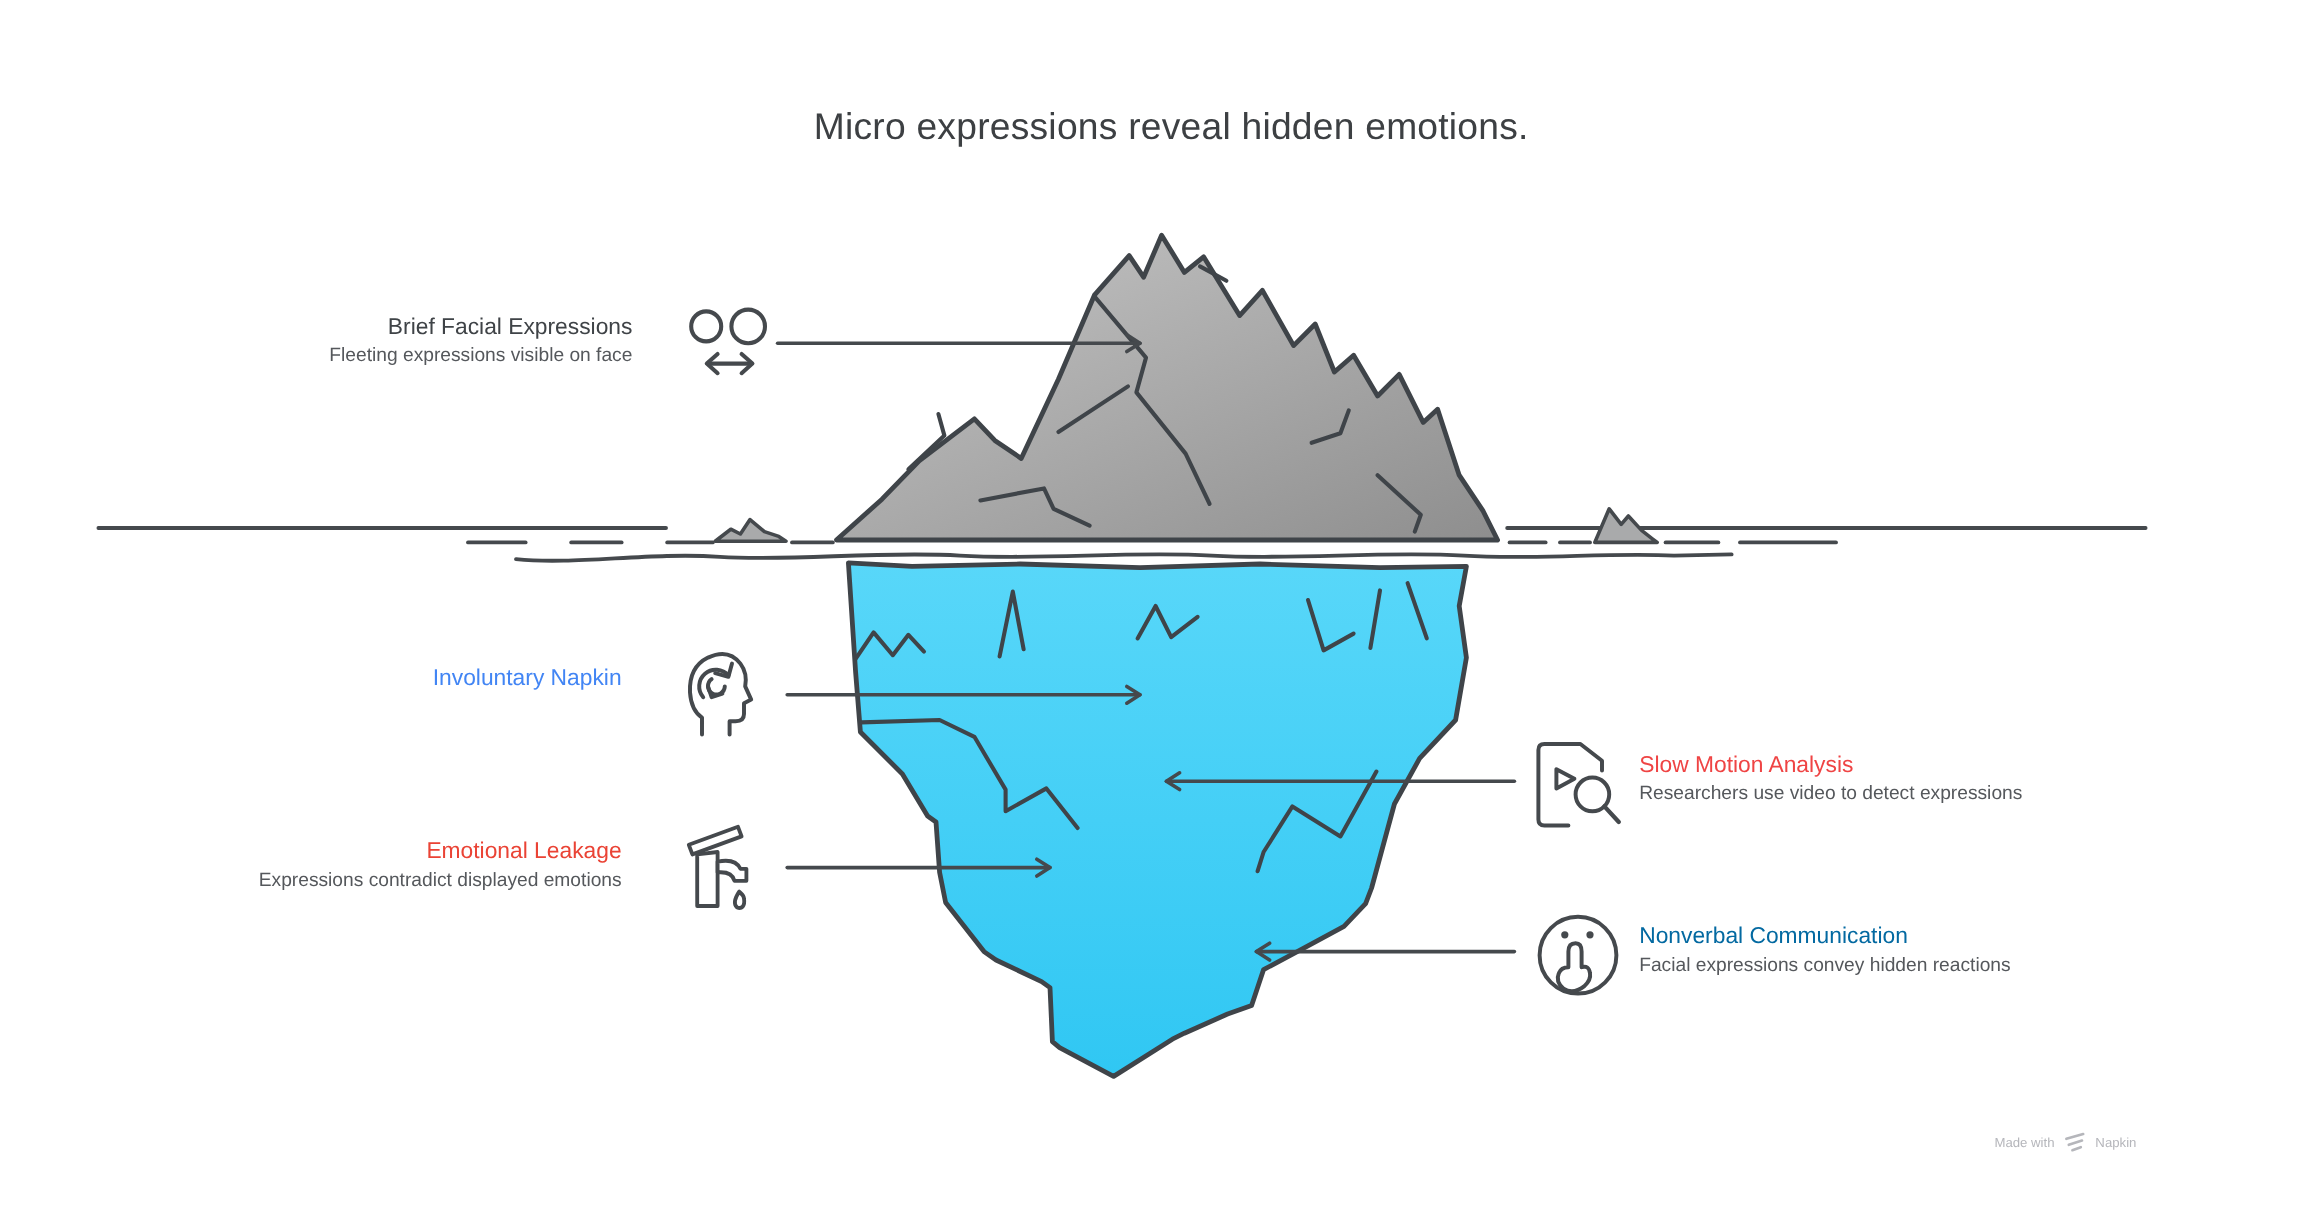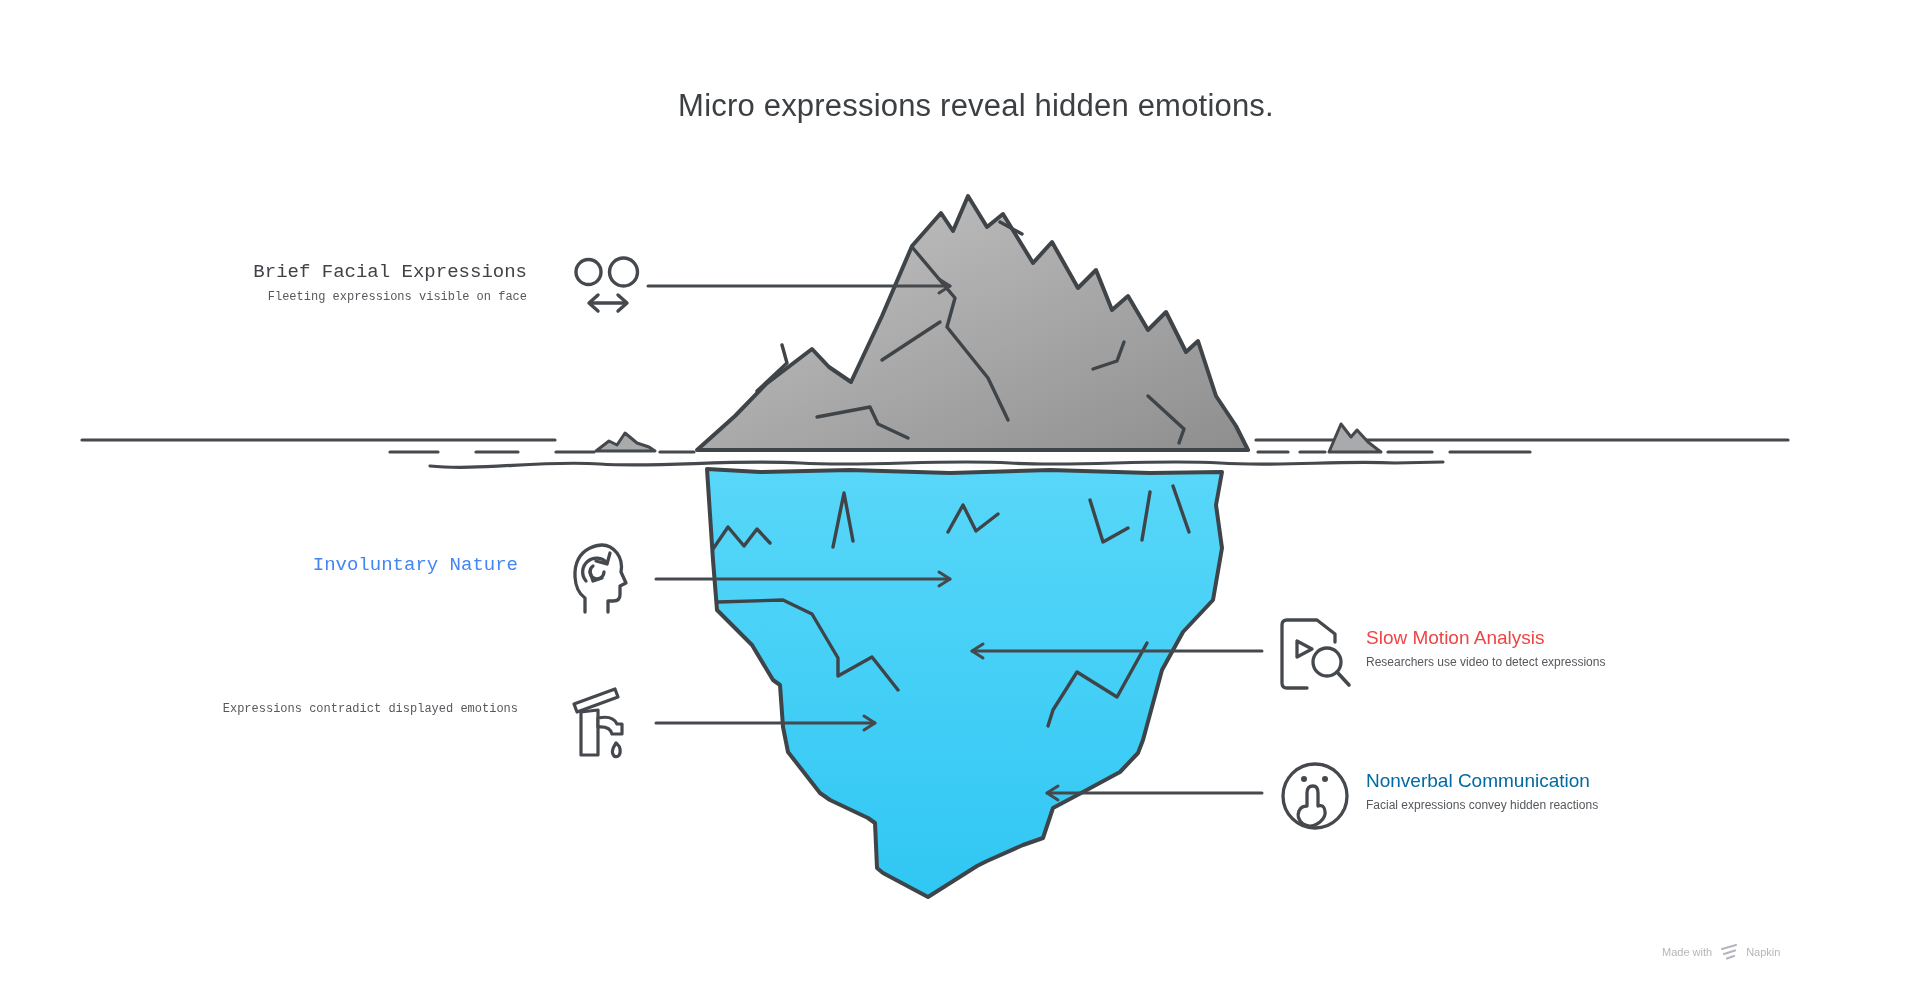--- a/index.html
+++ b/index.html
@@ -3,22 +3,22 @@
 <meta charset="utf-8">
 <style>
   html,body{margin:0;padding:0;background:#ffffff;}
   #canvas{position:relative;width:1920px;height:1004px;background:#ffffff;overflow:hidden;
           font-family:"Liberation Sans", sans-serif;}
   #scene{position:absolute;left:0;top:0;}
   .title{position:absolute;left:0;top:88px;width:1920px;text-align:center;
          font-size:31px;font-weight:400;color:#3d4043;letter-spacing:.2px;margin-left:16px;}
   .label{position:absolute;}
   .label .hd{font-size:19px;line-height:25px;color:#3f4347;}
-  .label .ds{font-size:12px;line-height:22px;color:#55585c;margin-top:1px;}
-  .label.left{text-align:right;width:400px;font-family:Liberation Mono, monospace;}
+  .label .ds{font-size:16px;line-height:22px;color:#55585c;margin-top:1px;}
+  .label.left{text-align:right;width:400px;}
   .label.right{text-align:left;width:430px;}
   .lb1{left:127px;top:260px;}
   .lb2{left:118px;top:553px;}
   .lb3{left:118px;top:697px;}
   .rb1{left:1366px;top:625px;}
   .rb2{left:1366px;top:768px;}
   .footer{position:absolute;top:941px;left:1662px;display:flex;align-items:center;gap:7px;
           font-size:11px;color:#b5b6bb;}
   .footer .logo{display:inline-block;position:relative;top:1px;}
 </style>
@@ -146,23 +146,24 @@
     </g>
   </svg>
 
   <div class="title">Micro expressions reveal hidden emotions.</div>
 
   <div class="label left lb1">
     <div class="hd" style="color: rgb(63, 67, 71);">Brief Facial Expressions</div>
     <div class="ds">Fleeting expressions visible on face</div>
   </div>
   <div class="label left lb2">
-    <div class="hd" style="color: rgb(66, 133, 244);">Involuntary Nature</div>
+    <div class="hd" style="color: rgb(66, 133, 244);">Involuntary Napkin</div>
   </div>
   <div class="label left lb3">
+    <div class="hd" style="color: rgb(234, 67, 53);">Emotional Leakage</div>
     <div class="ds">Expressions contradict displayed emotions</div>
   </div>
 
   <div class="label right rb1">
     <div class="hd" style="color: #ef4444;">Slow Motion Analysis</div>
     <div class="ds">Researchers use video to detect expressions</div>
   </div>
   <div class="label right rb2">
     <div class="hd" style="color: #0369a1;">Nonverbal Communication</div>
     <div class="ds">Facial expressions convey hidden reactions</div>

